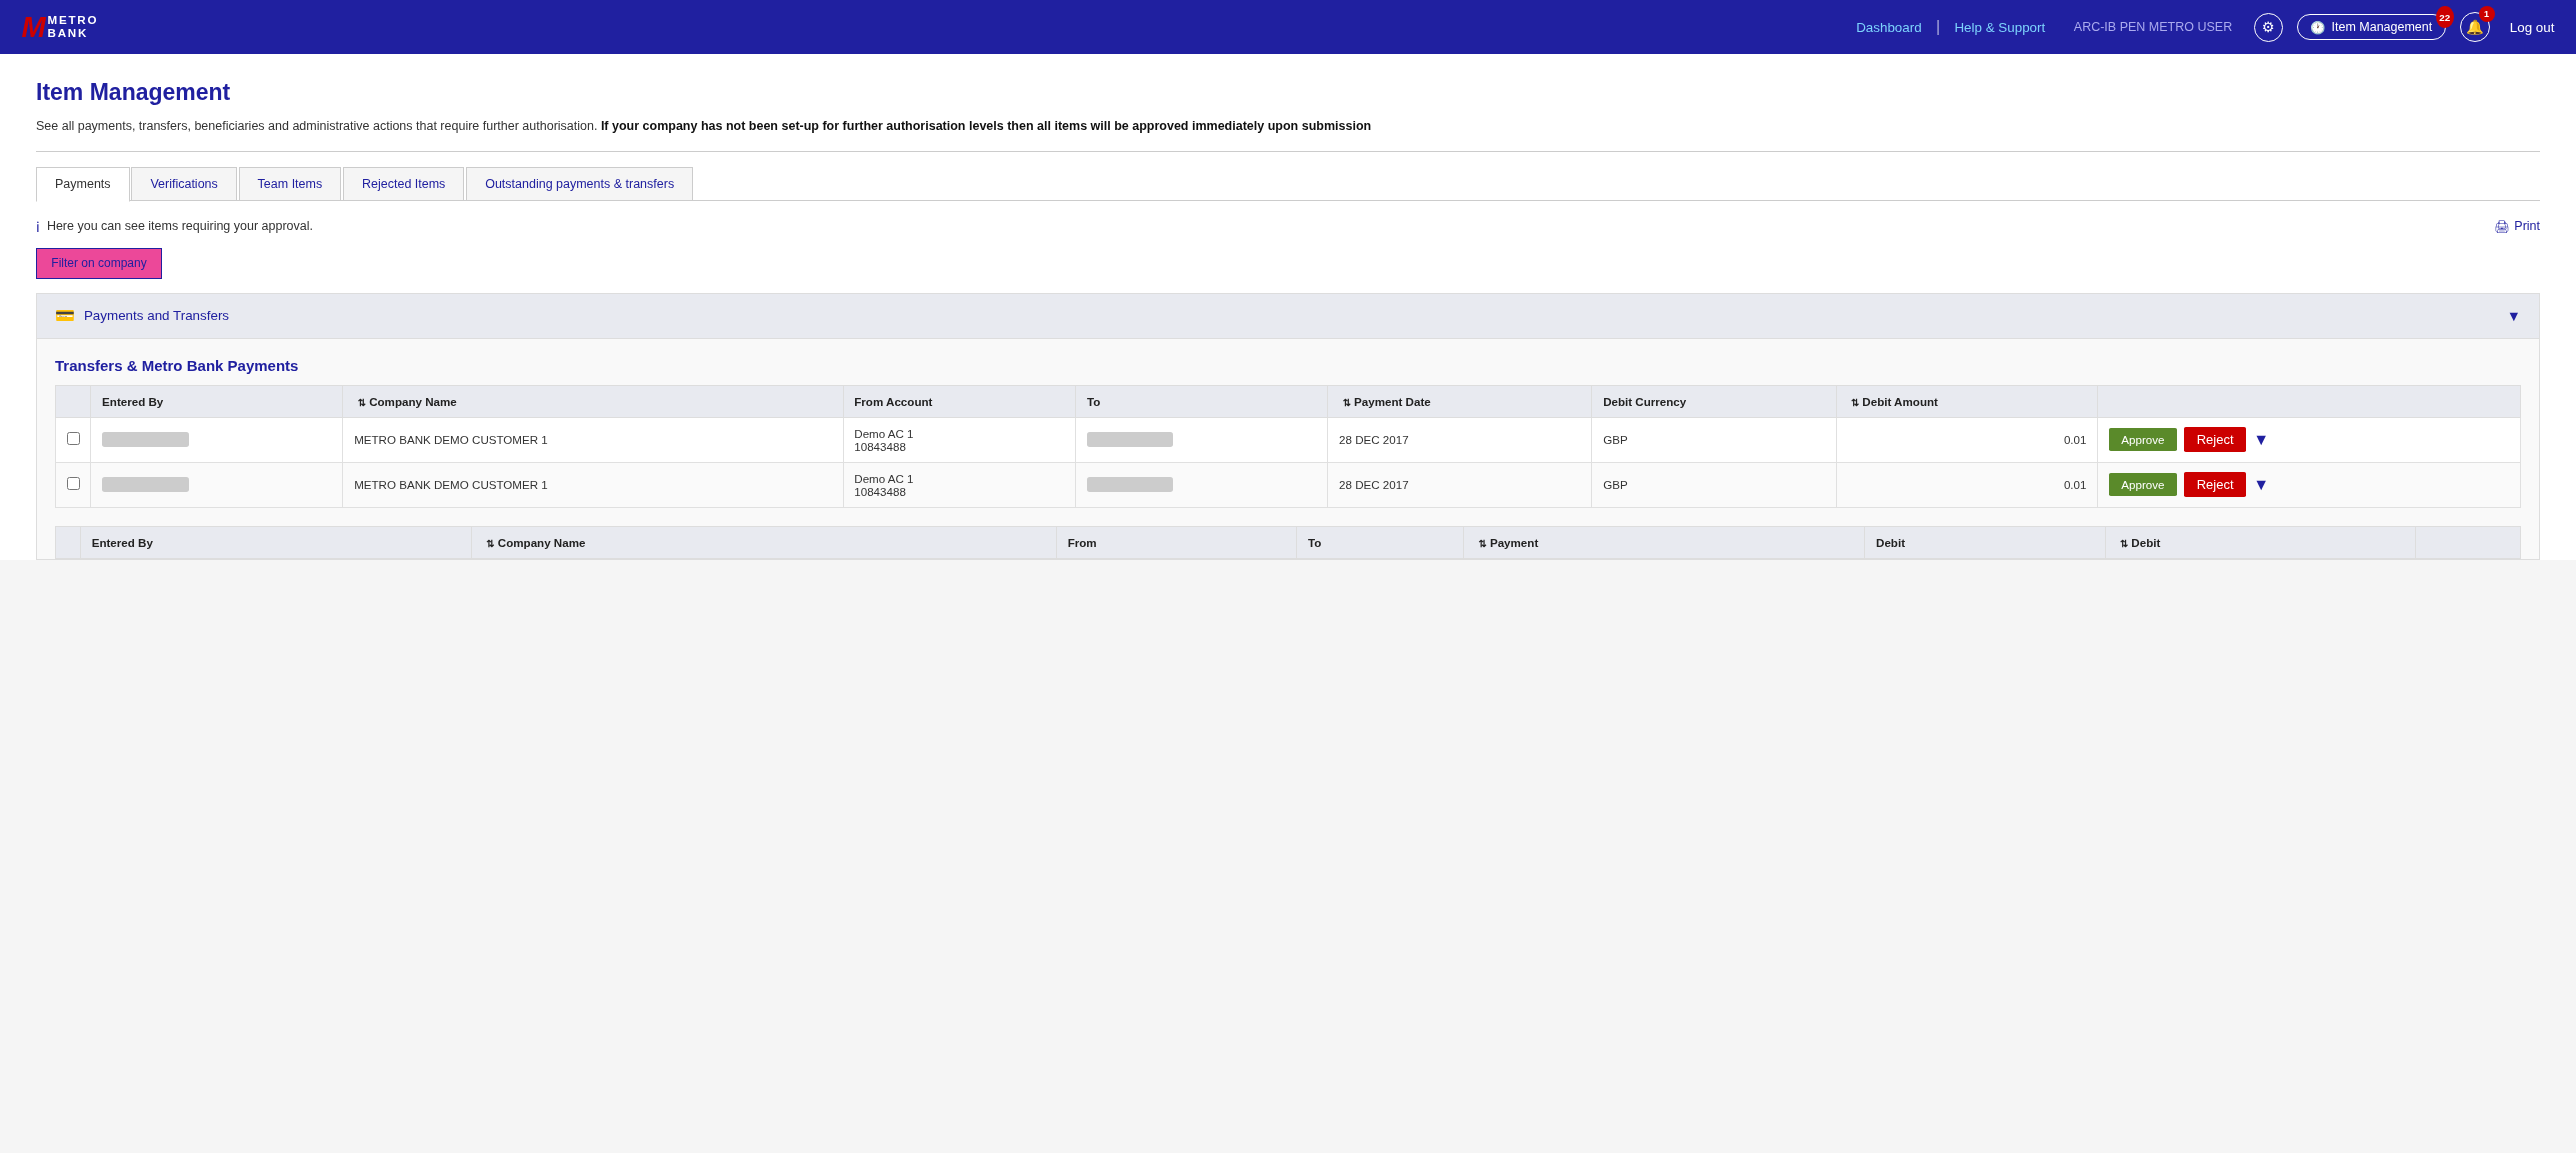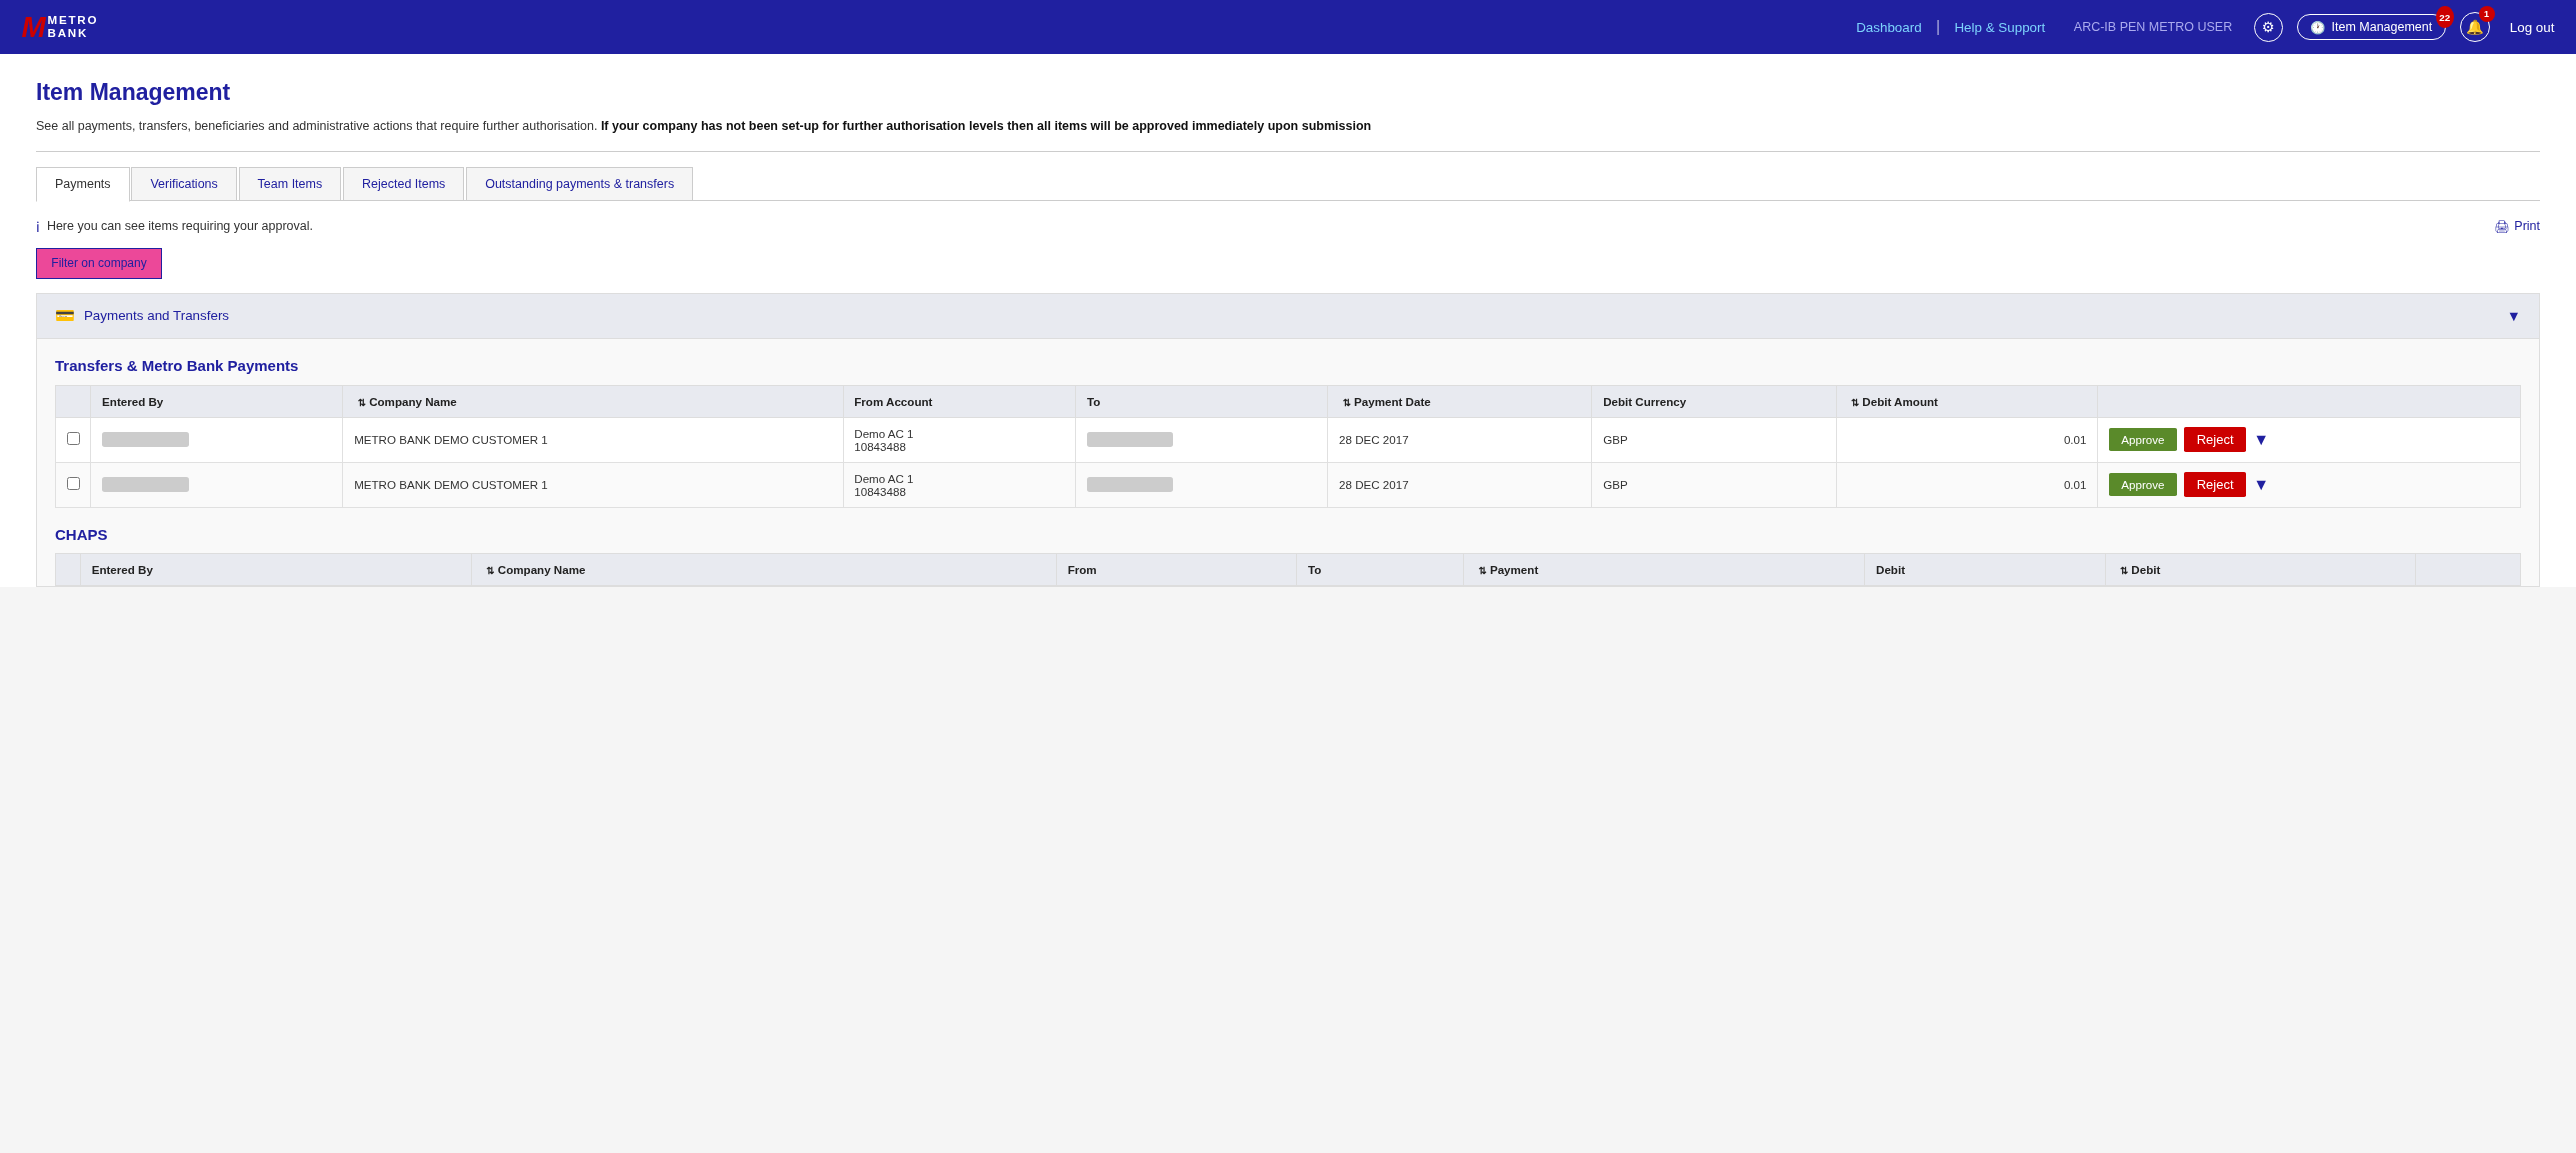--- a/index.html
+++ b/index.html
@@ -502,21 +502,20 @@
                 <button class="reject-btn">Reject</button>
                 <span class="row-chevron">▼</span>
               </div>
             </td>
           </tr>
         </tbody>
       </table>
     </div>
 
     <div class="chaps-section" style="padding: 18px 18px 0 18px; background: #f9f9f9;">
-      <h3 class="chaps-title">CHAPS</h3>
       <table class="data-table">
         <thead>
           <tr>
             <th class="checkbox-col"></th>
             <th>Entered By</th>
             <th>
               <span class="sort-icon">⇅</span> Company Name
             </th>
             <th>From</th>
             <th>To</th>

